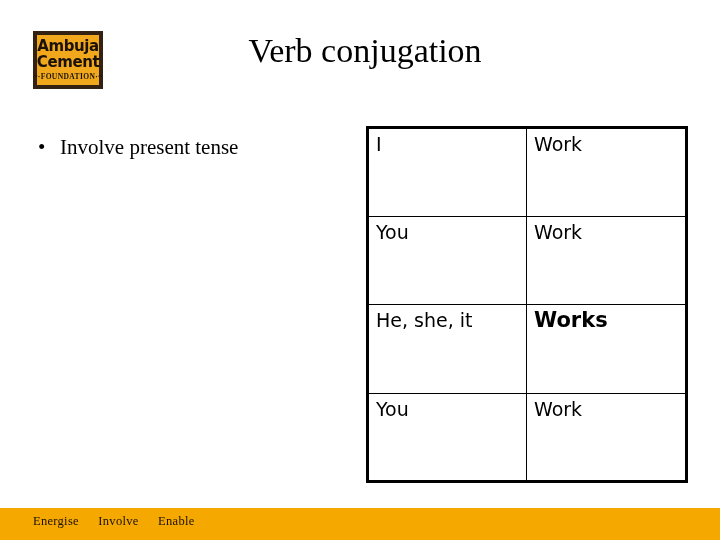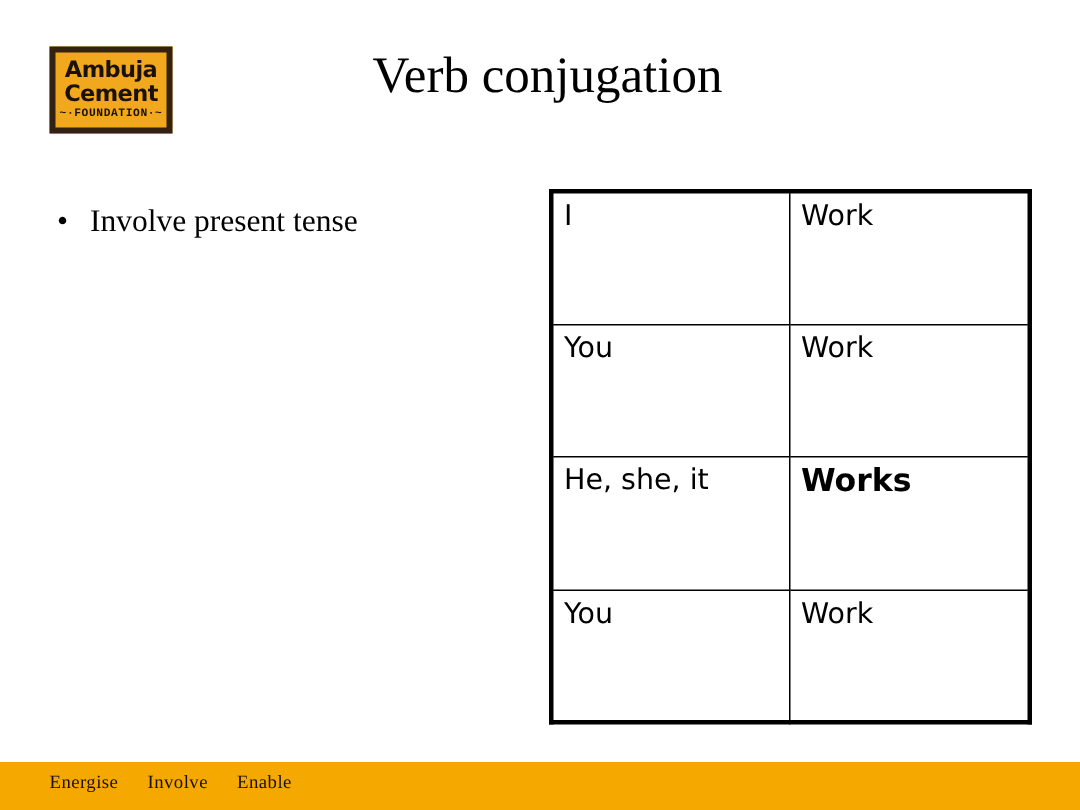--- a/index.html
+++ b/index.html
@@ -13,41 +13,41 @@
     font-family: "Liberation Serif", serif;
     overflow: hidden;
     position: relative;
   }
 
   
   .logo {
     position: absolute;
     left: 33px;
     top: 31px;
-    width: 82px;
+    width: 70px;
     height: 58px;
     background: #F2A81D;
     border: 4px solid #332211;
     box-sizing: border-box;
     display: flex;
     flex-direction: column;
     align-items: center;
     justify-content: center;
     line-height: 1;
   }
   .logo-line1, .logo-line2 {
     font-family: "DejaVu Sans", sans-serif;
     font-weight: bold;
     font-size: 15px;
     color: #1a1208;
     letter-spacing: -0.4px;
   }
   .logo-line2 { margin-top: 1px; }
   .logo-line3 {
-    font-family: Liberation Mono, monospace;
+    font-family: Liberation Serif, serif;
     font-weight: bold;
     font-size: 7.5px;
     color: #1a1208;
     letter-spacing: 0.4px;
     margin-top: 3px;
   }
 
   
   .slide-title {
     position: absolute;

